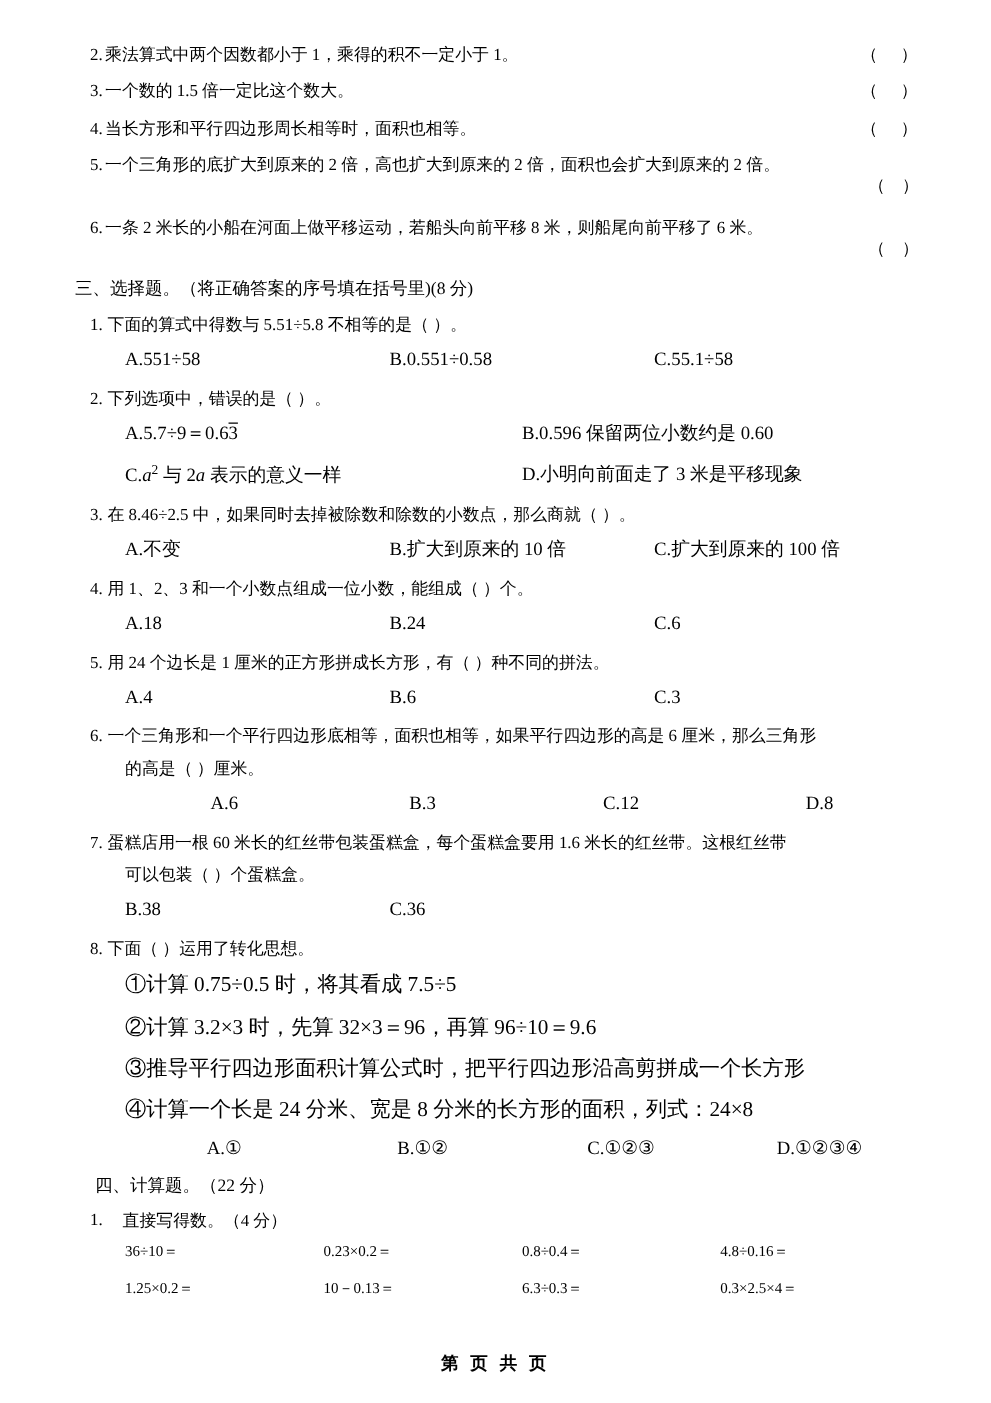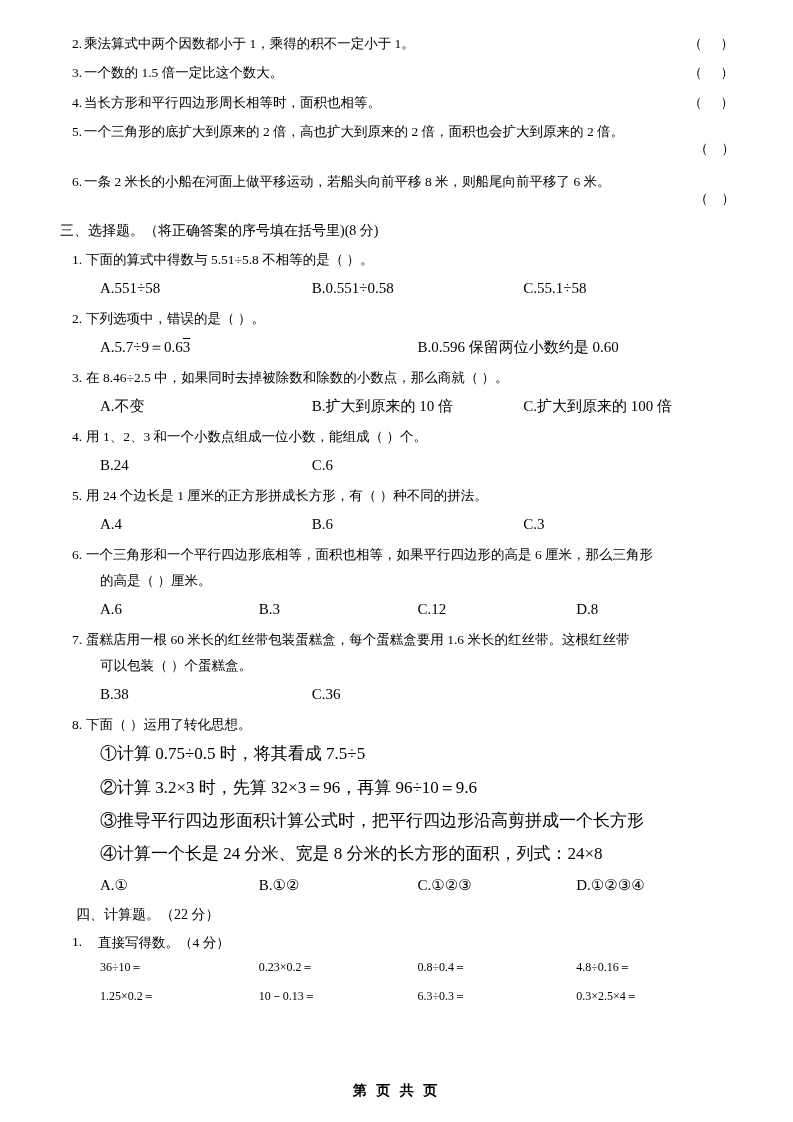--- a/index.html
+++ b/index.html
@@ -85,21 +85,21 @@
     margin-bottom: 5px;
   }
   .opts {
     display: flex;
     padding-left: 42px;
     font-size: 15px;
     line-height: 1.6;
     margin-bottom: 9px;
   }
   .opts.c3 > div { width: 33.33%; }
-  .opts.c4 > div { width: 25%; }
+  .opts.c4 > div { width: 25%; text-align: center; }
   .opts.c2 > div { width: 50%; }
   .subitem {
     padding-left: 42px;
     font-size: 17px;
     line-height: 1.6;
     margin-bottom: 6px;
   }
   .calcq {
     display: flex;
     font-size: 13.5px;
@@ -185,40 +185,45 @@
 
     <div class="q">
       <div class="qline">
         <span class="qnum">2.</span>
         <span class="qtext">下列选项中，错误的是（        ）。</span>
       </div>
       <div class="opts c2">
         <div>A.5.7÷9＝0.6<span class="ovl">3</span></div>
         <div>B.0.596 保留两位小数约是 0.60</div>
       </div>
+      <div class="opts c2">
+        <div>C.<span class="ital">a</span><sup>2</sup> 与 2<span class="ital">a</span> 表示的意义一样</div>
+        <div>D.小明向前面走了 3 米是平移现象</div>
+      </div>
     </div>
 
     <div class="q">
       <div class="qline">
         <span class="qnum">3.</span>
         <span class="qtext">在 8.46÷2.5 中，如果同时去掉被除数和除数的小数点，那么商就（        ）。</span>
       </div>
       <div class="opts c3">
         <div>A.不变</div>
         <div>B.扩大到原来的 10 倍</div>
         <div>C.扩大到原来的 100 倍</div>
       </div>
     </div>
 
     <div class="q">
       <div class="qline">
         <span class="qnum">4.</span>
         <span class="qtext">用 1、2、3 和一个小数点组成一位小数，能组成（      ）个。</span>
       </div>
       <div class="opts c3">
+        <div>A.18</div>
         <div>B.24</div>
         <div>C.6</div>
       </div>
     </div>
 
     <div class="q">
       <div class="qline">
         <span class="qnum">5.</span>
         <span class="qtext">用 24 个边长是 1 厘米的正方形拼成长方形，有（      ）种不同的拼法。</span>
       </div>

